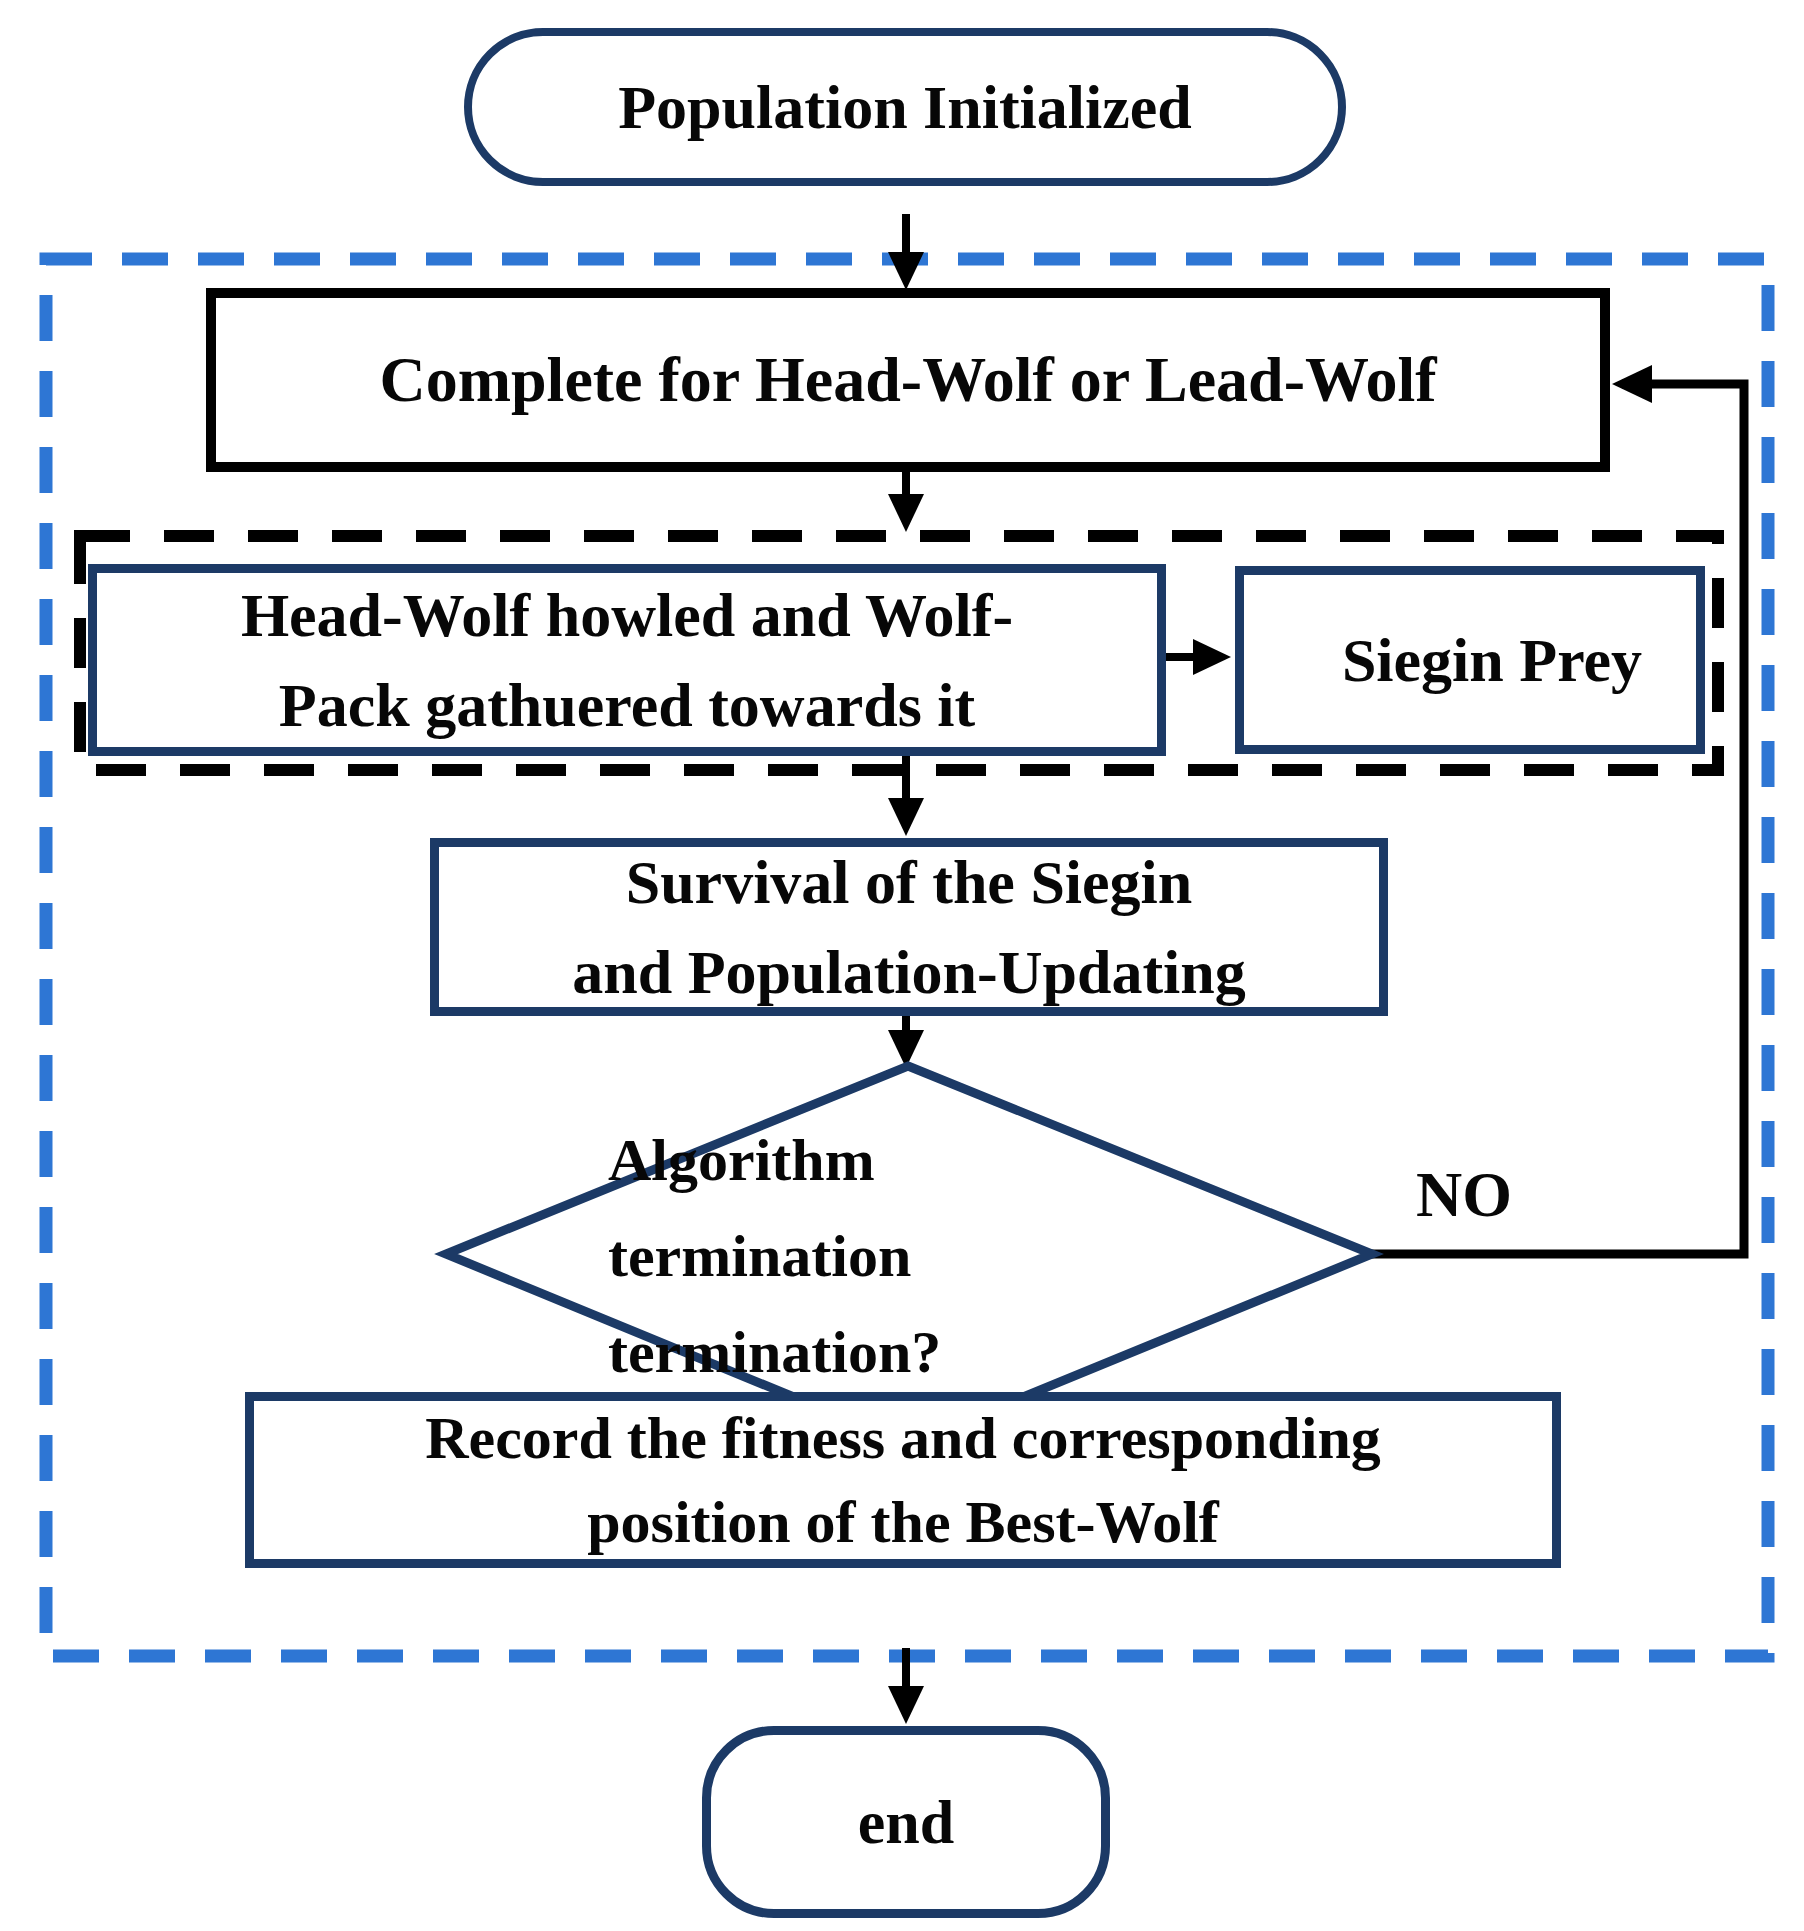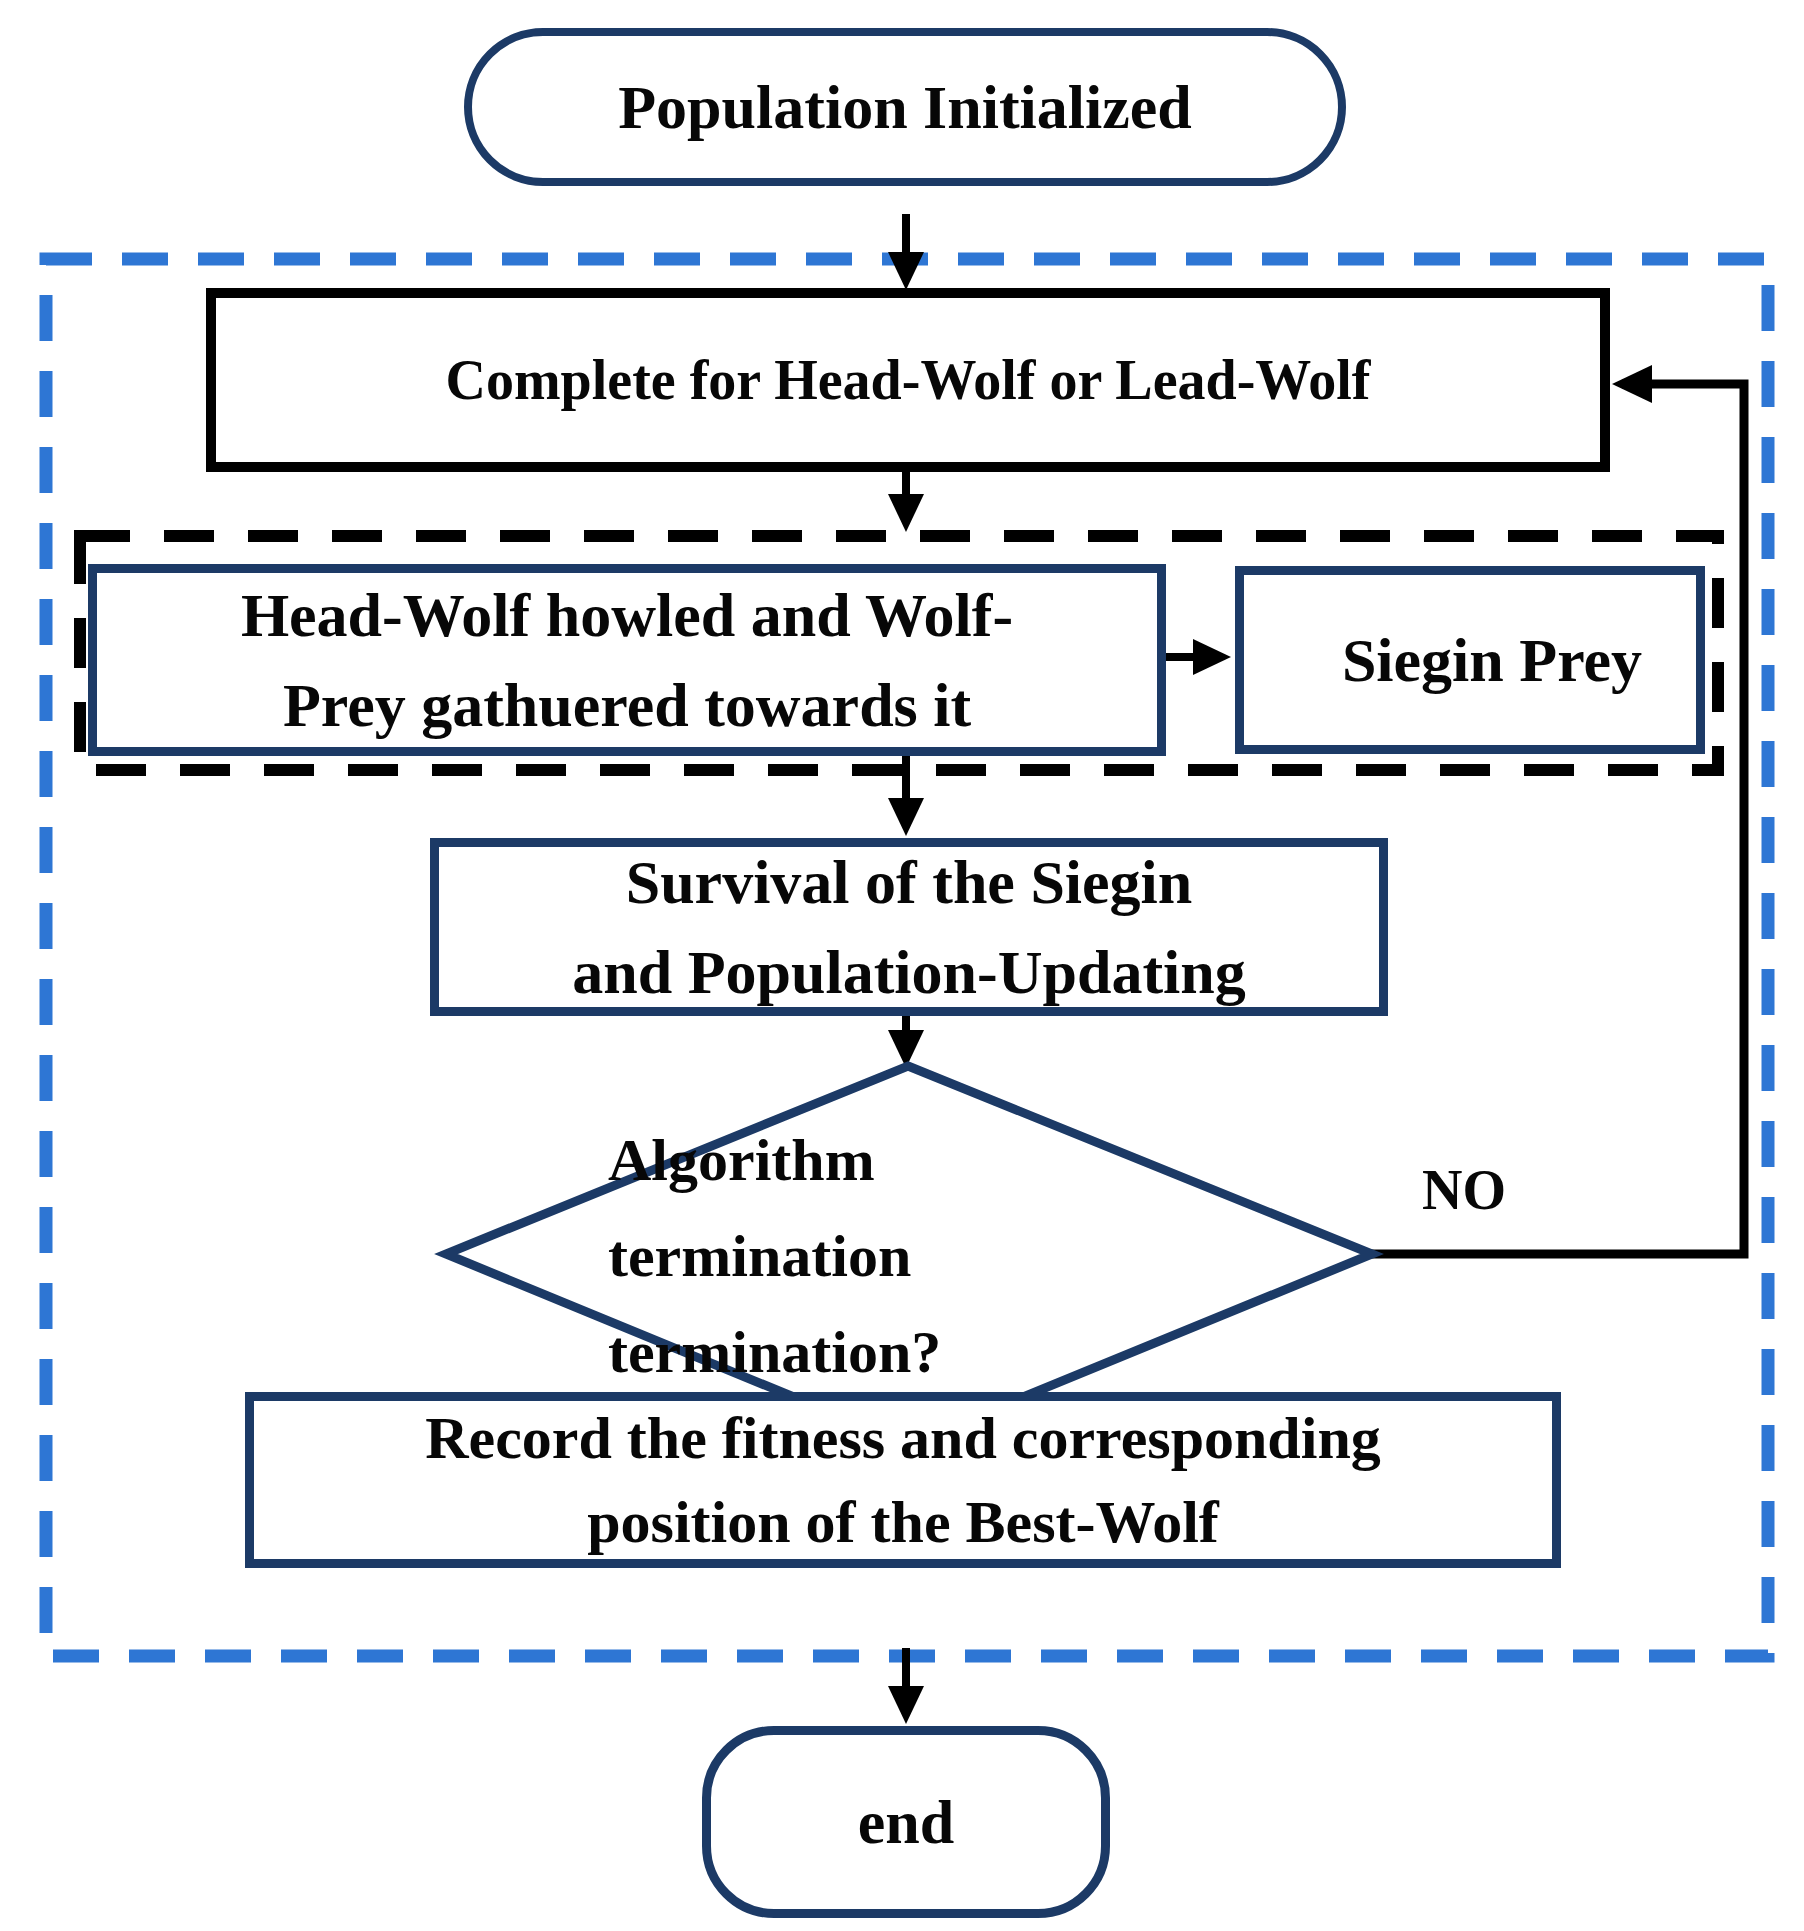--- a/index.html
+++ b/index.html
@@ -29,21 +29,21 @@
   .terminal { border: 8px solid #1c3a66; }
   .black-border { border: 10px solid #000000; }
   .lbl {
     position: absolute;
     font-weight: bold;
     white-space: nowrap;
     text-align: center;
   }
   .t60 { font-size: 60px; }
   .t62 { font-size: 62px; }
-  .t64 { font-size: 56px; }
+  .t64 { font-size: 64px; }
   .diamond-text {
     position: absolute;
     left: 608px; top: 1112px; width: 600px;
     text-align: left;
     font-weight: bold;
     font-size: 60px;
     line-height: 96px;
   }
   .two-line { line-height: 90px; }
 </style>
@@ -88,21 +88,21 @@
   <div class="node terminal t62" style="left:464px; top:28px; width:882px; height:158px; border-radius:93px;">
     <span>Population Initialized</span>
   </div>
 
   <div class="node black-border t64" style="left:206px; top:288px; width:1404px; height:184px;">
     <span>Complete for Head-Wolf or Lead-Wolf</span>
   </div>
 
   <div class="node navy-border t62 two-line" style="left:88px; top:564px; width:1078px; height:192px;">
     <span>Head-Wolf howled and Wolf-</span>
-    <span>Prey gathuered towards it</span>
+    <span>Pack gathuered towards it</span>
   </div>
 
   <div class="node navy-border t62" style="left:1235px; top:566px; width:470px; height:188px;padding-left:44px;">
     <span>Siegin Prey</span>
   </div>
 
   <div class="node navy-border t62 two-line" style="left:430px; top:838px; width:958px; height:178px;">
     <span>Survival of the Siegin</span>
     <span>and Population-Updating</span>
   </div>

